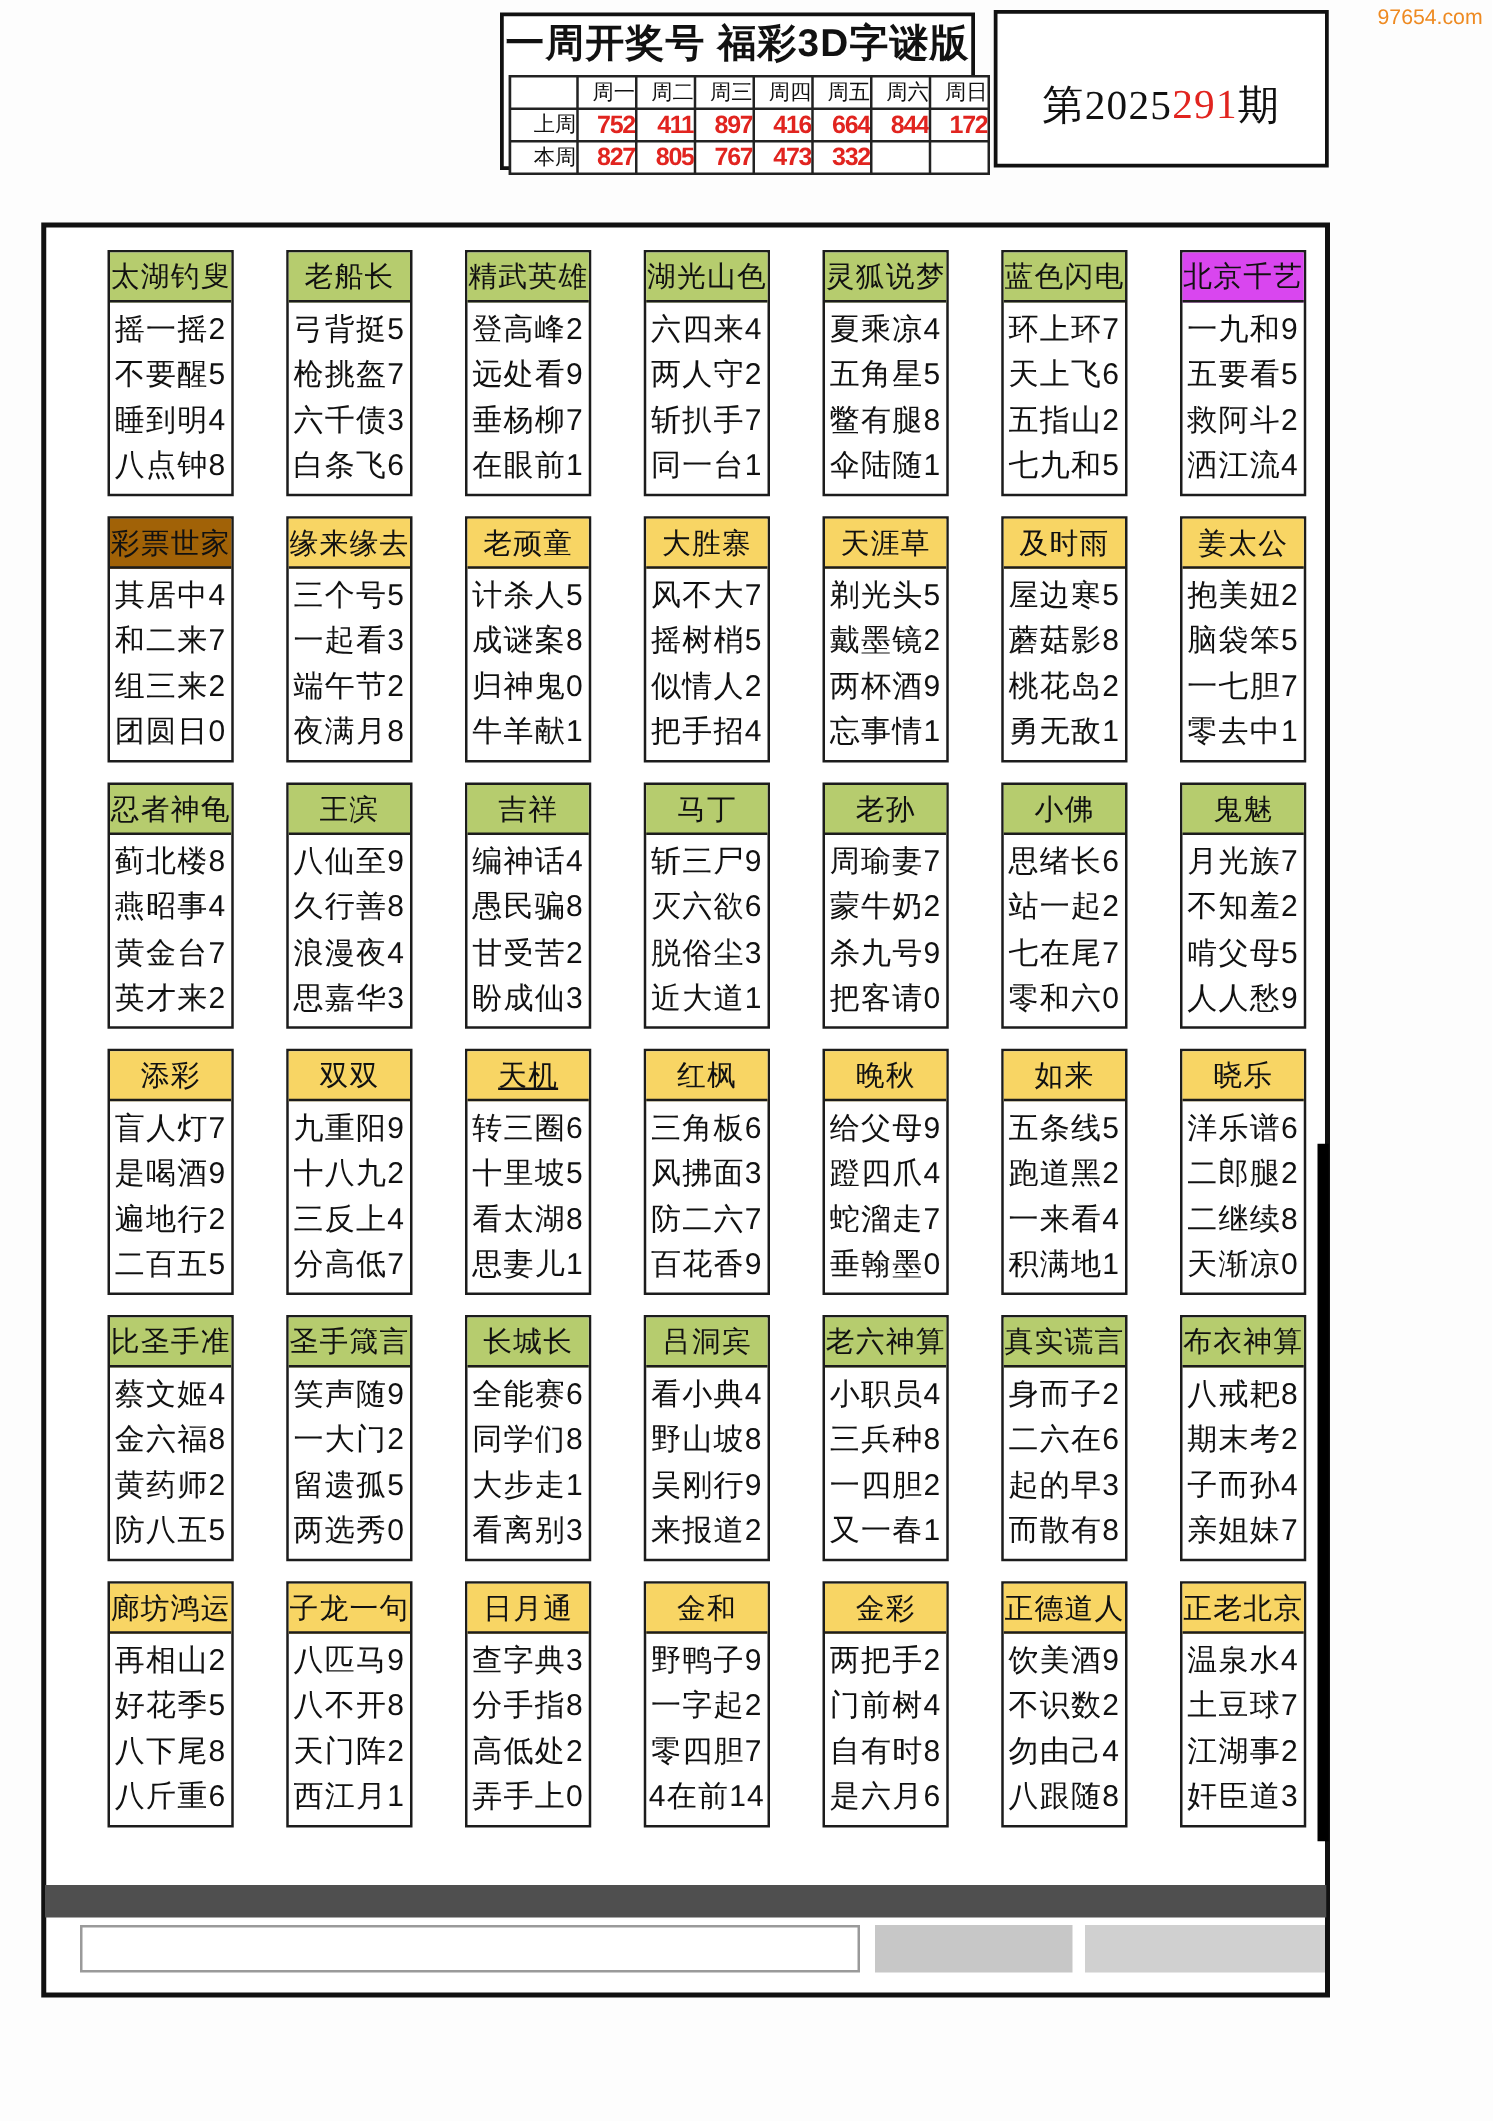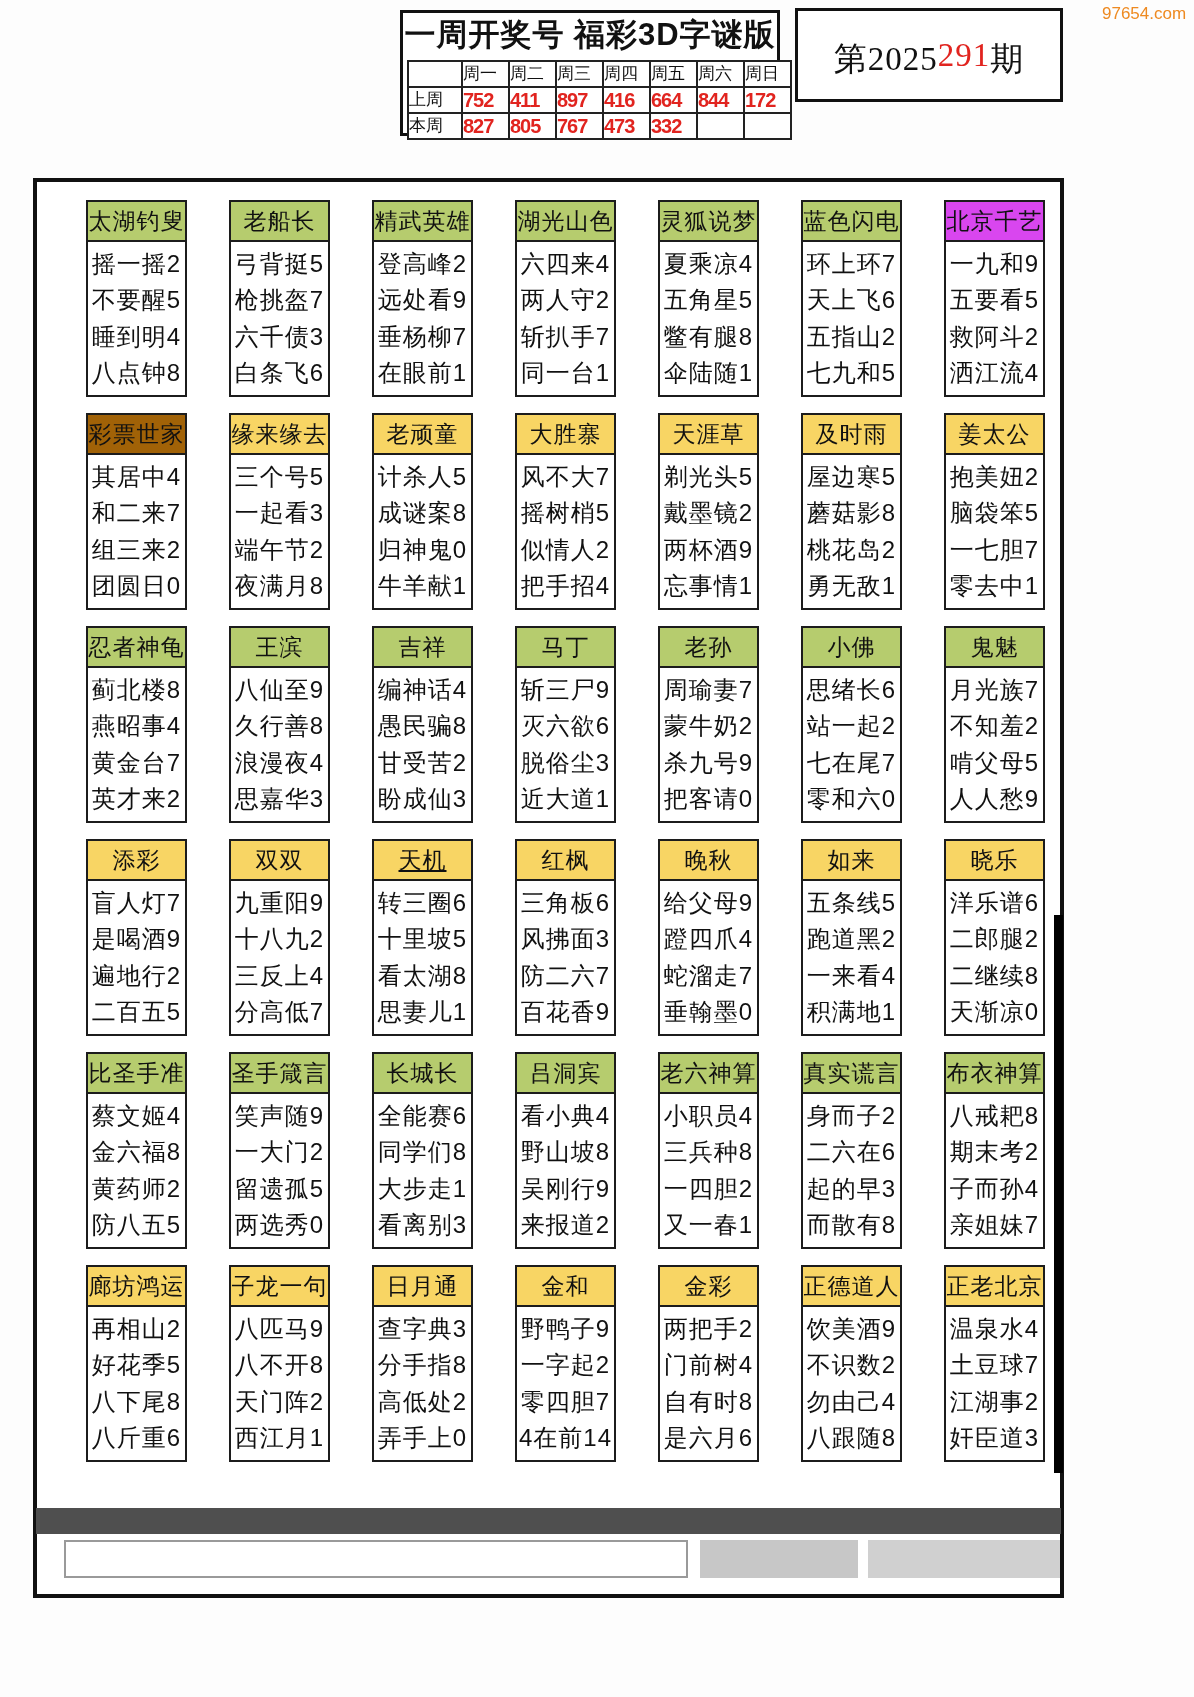--- a/index.html
+++ b/index.html
@@ -7,30 +7,30 @@
         font-family:"Liberation Sans",sans-serif;color:#111;}
 
   
   .week-box{position:absolute;left:400px;top:10px;width:380px;height:126px;
             border:3px solid #111;background:#fff;box-sizing:border-box;}
   .week-title{height:44px;display:flex;align-items:center;justify-content:center;
               font-size:31px;font-weight:700;letter-spacing:1px;white-space:nowrap;}
   .week-table{position:absolute;left:4px;top:47px;display:grid;
               grid-template-columns:52px repeat(7,45px);grid-auto-rows:24px;
               gap:2px;background:#222;border:2px solid #222;}
-  .wcell{background:#fff;text-align:left;overflow:hidden;}
+  .wcell{background:#fff;text-align:right;overflow:hidden;}
   .whead{font-size:17px;line-height:24px;}
   .wlabel{font-size:17px;line-height:24px;}
   .wval{font-size:20px;line-height:24px;font-weight:700;color:var(--red,#e1241f);letter-spacing:-1px;}
 
   
-  .issue-box{position:absolute;left:795px;top:8px;width:268px;height:94px;
+  .issue-box{position:absolute;left:795px;top:8px;width:268px;height:126px;
              border:3px solid #111;box-sizing:border-box;background:#fff;
              font-family:"Liberation Serif",serif;font-size:33px;
-             display:flex;justify-content:center;align-items:flex-start;padding-top:26px;
+             display:flex;justify-content:center;align-items:center;padding-top:26px;
              letter-spacing:1px;}
   .issue-red{color:var(--red,#e1241f);}
 
   .watermark{position:absolute;left:1102px;top:4px;font-size:17px;color:var(--orange,#ee8a21);}
 
   
   .main-box{position:absolute;left:33px;top:178px;width:1031px;height:1420px;
             border:4px solid #111;box-sizing:border-box;background:#fff;}
   .right-bar{position:absolute;left:1054px;top:915px;width:9px;height:558px;background:#000;}
 

